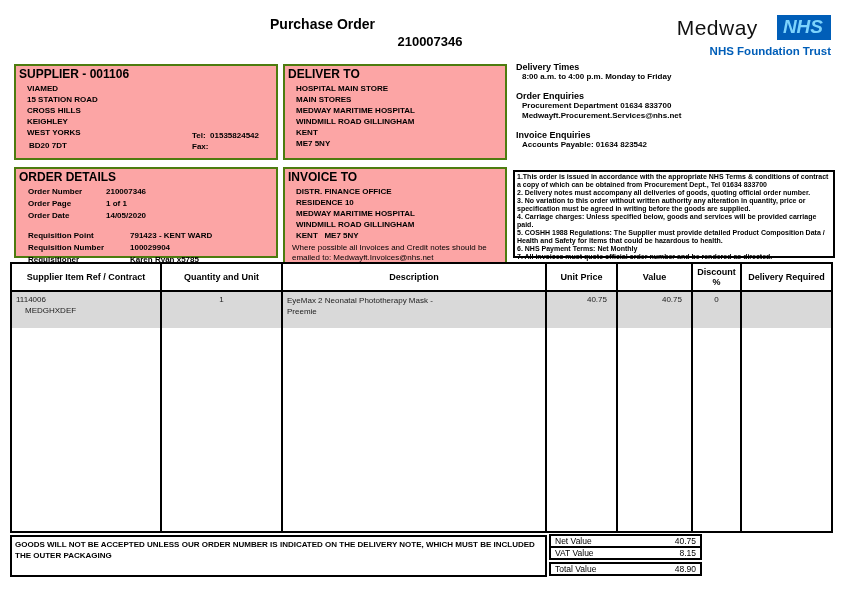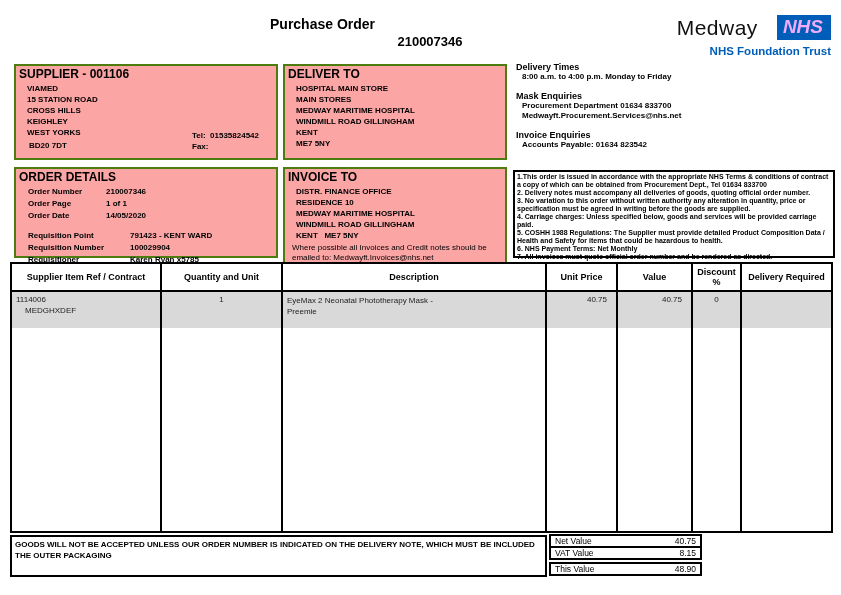--- a/index.html
+++ b/index.html
@@ -9,21 +9,21 @@
   }
   .pre { white-space:pre-wrap; }
 
   
   .po-title { position:absolute; left:270px; top:16px; width:320px; text-align:left;
               font-size:14px; font-weight:bold; }
   .po-number { position:absolute; left:270px; top:34px; width:320px; text-align:center;
                font-size:13px; font-weight:bold; }
   .brand { position:absolute; top:15px; right:10px; display:flex; align-items:center; gap:19px; }
   .brand-name { font-size:21px; color:#111; letter-spacing:0.5px; }
-  .nhs-box { background:#005EB8; color:#f0abfc; font-style:italic; font-weight:bold;
+  .nhs-box { background:#005EB8; color:#7dd3fc; font-style:italic; font-weight:bold;
              font-size:19px; padding:1px 8px 2px 6px; }
   .brand-sub { position:absolute; top:45px; right:10px; font-size:11.5px; font-weight:bold;
                color:#005EB8; }
 
   
   .box { position:absolute; border:2px solid #4d7c0f; box-sizing:border-box; background:#fca5a5; }
   .box-title { font-size:12px; font-weight:bold; padding:1px 3px 2px 3px; }
   .addr-line { font-size:8px; font-weight:bold; line-height:11px; margin-left:11px; }
 
   .supplier-box { left:14px; top:64px; width:264px; height:96px; }
@@ -113,21 +113,21 @@
     <div class="addr-line">MEDWAY MARITIME HOSPITAL</div>
     <div class="addr-line">WINDMILL ROAD GILLINGHAM</div>
     <div class="addr-line">KENT</div>
     <div class="addr-line">ME7 5NY</div>
   </div>
 
   <div class="contact">
     <div class="c-head">Delivery Times</div>
     <div class="c-line">8:00 a.m. to 4:00 p.m. Monday to Friday</div>
     <div class="c-gap"></div>
-    <div class="c-head">Mask Enquiries</div>
+    <div class="c-head">Order Enquiries</div>
     <div class="c-line">Procurement Department 01634 833700</div>
     <div class="c-line">Medwayft.Procurement.Services@nhs.net</div>
     <div class="c-gap"></div>
     <div class="c-head">Invoice Enquiries</div>
     <div class="c-line">Accounts Payable: 01634 823542</div>
   </div>
 
   <div class="box order-box">
     <div class="box-title">ORDER DETAILS</div>
     <div class="od-row">
@@ -215,18 +215,18 @@
   <div class="totals">
     <div class="total-row">
       <span>Net Value</span>
       <span>40.75</span>
     </div>
     <div class="total-row">
       <span>VAT Value</span>
       <span>8.15</span>
     </div>
     <div class="total-row grand">
-      <span>This Value</span>
+      <span>Total Value</span>
       <span>48.90</span>
     </div>
   </div>
 
 </div>
 
 </body></html>

